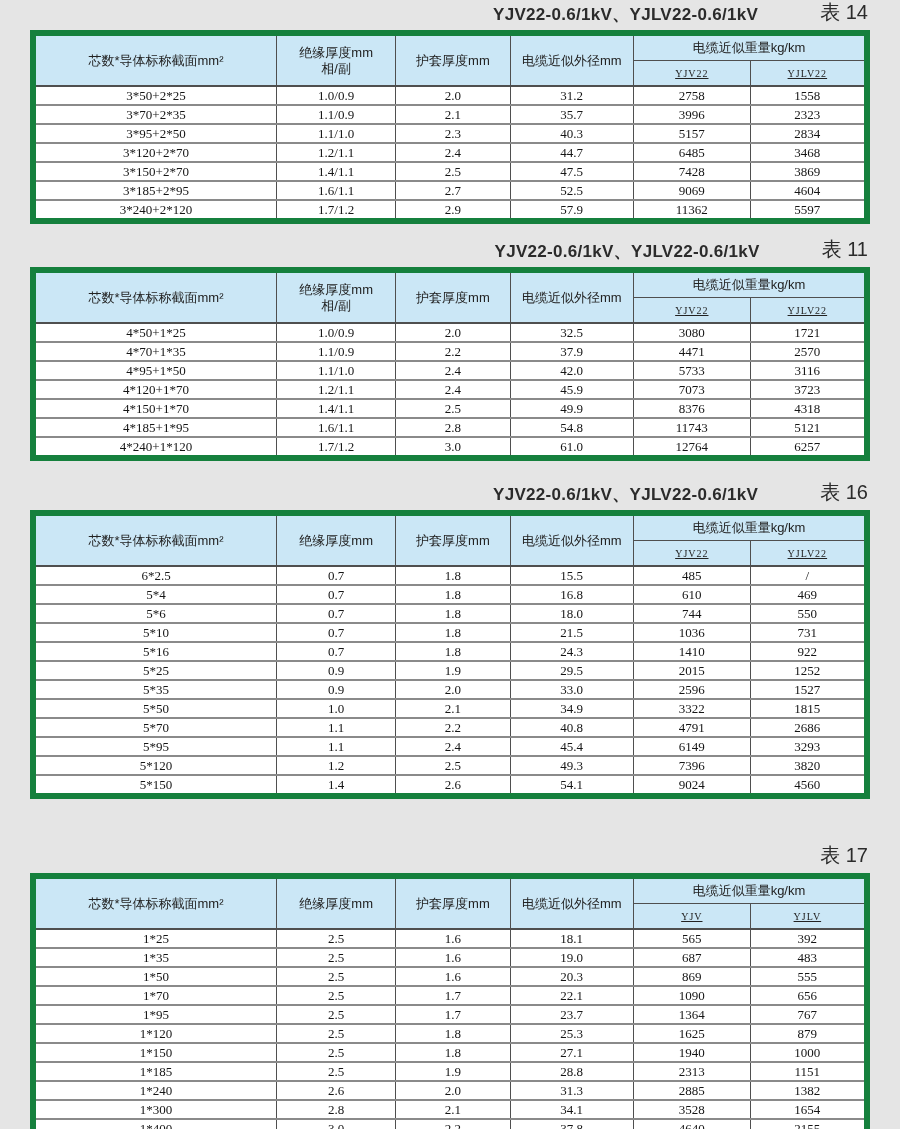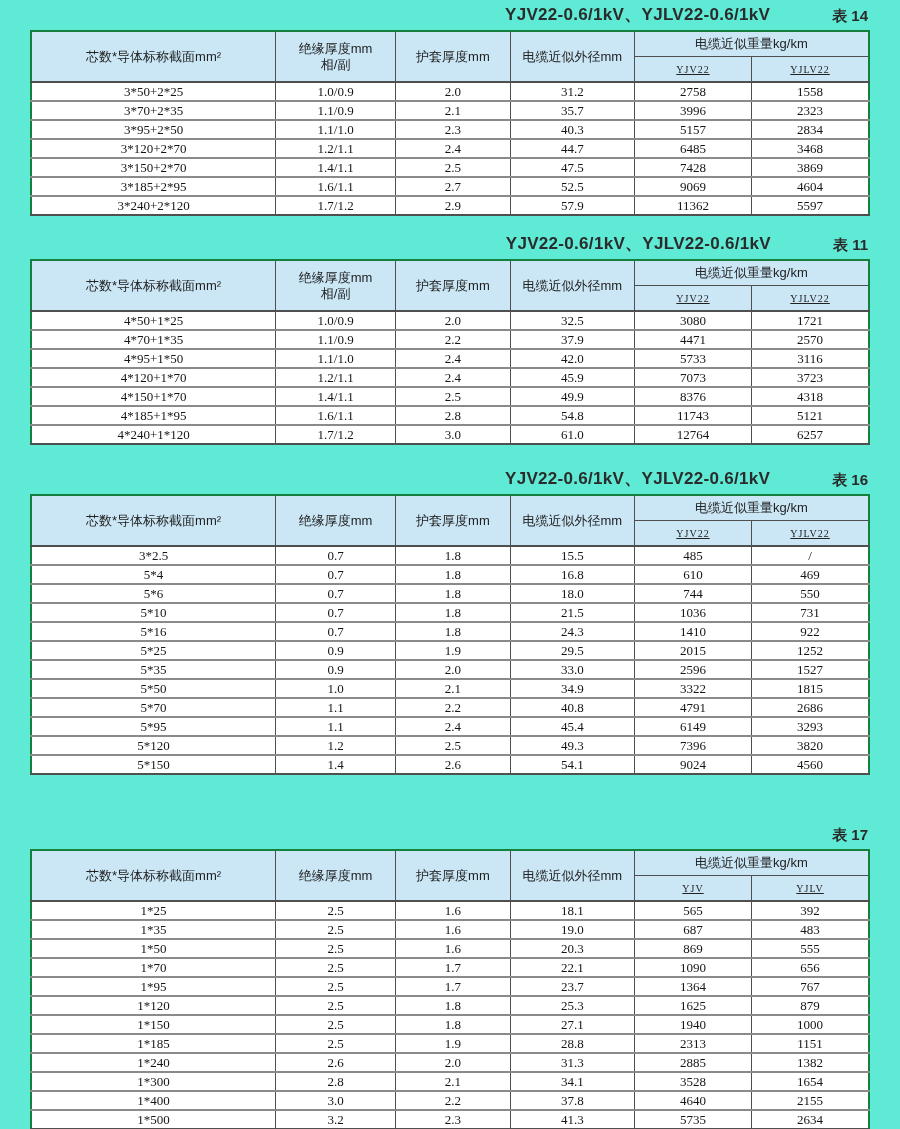--- a/index.html
+++ b/index.html
@@ -1,42 +1,42 @@
 <!DOCTYPE html>
 <html><head>
 <meta charset="utf-8">
 <style>
   html,body { margin:0; padding:0; background:#ffffff; }
   .page {
     width:900px; height:1129px; box-sizing:border-box;
-    padding:2px 30px 0 30px; background:#5eead4; overflow:hidden;
+    padding:2px 30px 0 30px; background:#e5e5e5; overflow:hidden;
     font-family:"Liberation Sans","DejaVu Sans",sans-serif;
   }
   .tbl-block { margin:0; }
   .tbl-block:nth-child(2) { margin-top:15px; }
   .tbl-block:nth-child(3) { margin-top:21px; }
   .tbl-block:nth-child(4) { margin-top:46px; }
 
   .tbl-caption {
     display:flex; align-items:flex-end; justify-content:flex-end;
     height:24px; margin-bottom:4px; padding-right:2px;
   }
   .tbl-title {
     font-size:17px; font-weight:bold; color:#2b2b2b; letter-spacing:0.3px;
     white-space:nowrap;
   }
   .tbl-no {
-    font-size:15px; font-weight:bold; color:#2b2b2b; margin-left:62px;
+    font-size:20px; font-weight:normal; color:#2b2b2b; margin-left:62px;
     white-space:nowrap;
     margin-top:6px;
   }
 
   table.ctable {
     width:840px; table-layout:fixed; border-collapse:collapse;
-    border:2px solid #15803d; background:#ffffff;
+    border:6px solid #15803d; background:#ffffff;
   }
   .ctable thead th {
     background:#cbe7f6;
     font-weight:normal; font-size:13px; color:#222;
     border:1px solid #4f4f4f;
     padding:0 2px; text-align:center; vertical-align:middle;
   }
   .ctable thead tr th { height:24px; }
   .ctable thead th .l1, .ctable thead th .l2 { line-height:16px; }
   .ctable thead th.sub {
@@ -266,21 +266,21 @@
           <th rowspan="2">电缆近似外径mm</th>
           <th colspan="2">电缆近似重量kg/km</th>
         </tr>
         <tr>
           <th class="sub">YJV22</th>
           <th class="sub">YJLV22</th>
         </tr>
       </thead>
       <tbody>
             <tr>
-              <td>3*2.5</td>
+              <td>6*2.5</td>
               <td>0.7</td>
               <td>1.8</td>
               <td>15.5</td>
               <td>485</td>
               <td>/</td>
             </tr>
             <tr>
               <td>5*4</td>
               <td>0.7</td>
               <td>1.8</td>

